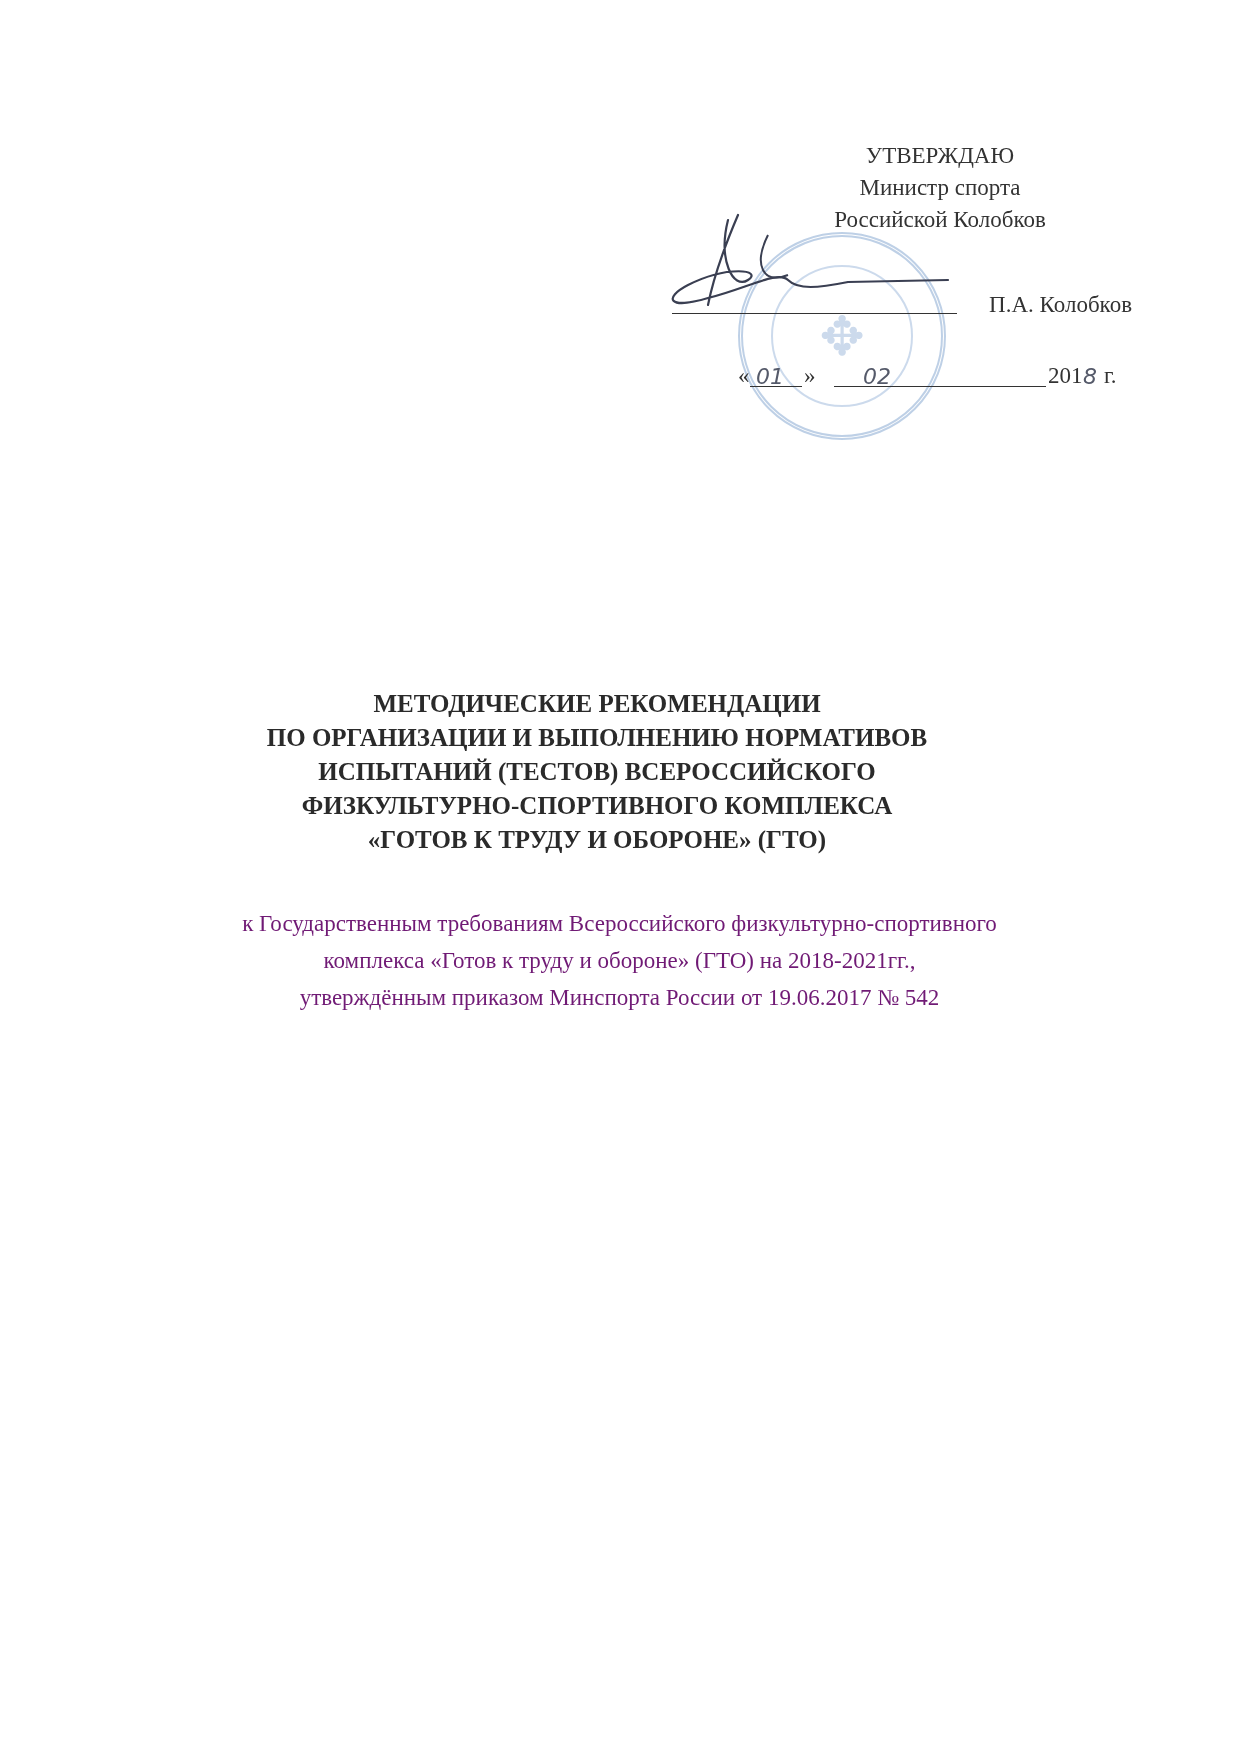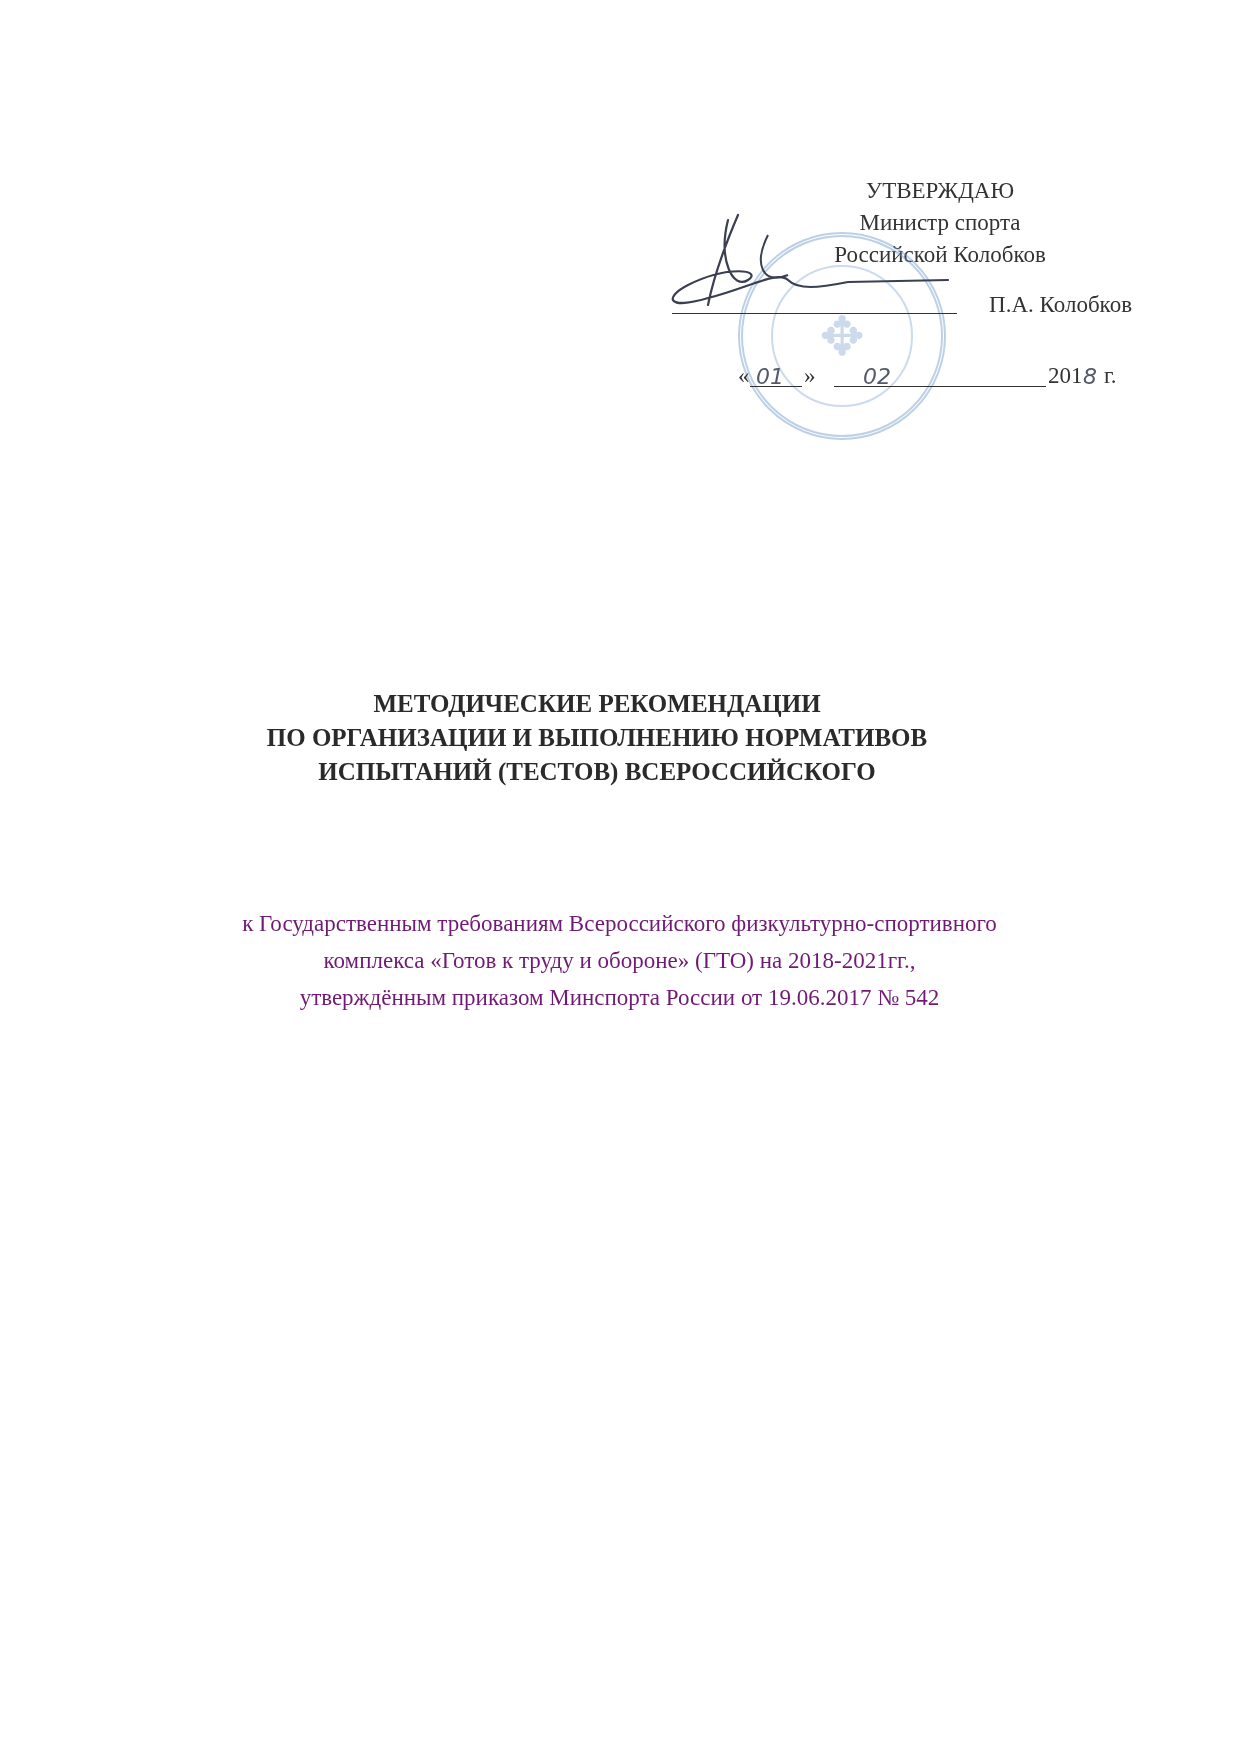--- a/index.html
+++ b/index.html
@@ -1,19 +1,19 @@
 <!DOCTYPE html>
 <html><head>
 <meta charset="utf-8">
 <style>
   html, body { margin: 0; padding: 0; background: #ffffff; }
   body { width: 1239px; height: 1753px; position: relative; overflow: hidden;
          font-family: "Liberation Serif", "DejaVu Serif", serif; color: #2b2b2b; }
   .approval { position: absolute; left: 780px; top: 140px; width: 320px; text-align: center;
-              font-size: 23px; line-height: 32px; color: #333; margin-top: 35px; }
+              font-size: 23px; line-height: 32px; color: #333; }
   .sign-row { position: absolute; left: 672px; top: 282px; width: 460px; height: 36px; }
   .sign-line { position: absolute; left: 0; bottom: 4px; width: 285px; border-bottom: 1.5px solid #333; }
   .sign-name { position: absolute; right: 0; bottom: 0; font-size: 23px; color: #333; }
   .date-row { position: absolute; left: 738px; top: 357px; width: 400px; height: 36px; font-size: 23px; color: #333; }
   .date-row span { position: absolute; bottom: 4px; }
   .day-line { position: absolute; left: 12px; bottom: 6px; width: 52px; border-bottom: 1.5px solid #333; }
   .month-line { position: absolute; left: 96px; bottom: 6px; width: 212px; border-bottom: 1.5px solid #333; }
   .hand { font-family: "DejaVu Sans", sans-serif; font-style: italic; color: #555a6a; font-size: 22px; }
   .stamp { position: absolute; left: 738px; top: 232px; width: 208px; height: 208px; border-radius: 50%;
            border: 5px double rgba(110,150,200,0.45); box-sizing: border-box; }
@@ -60,19 +60,21 @@
   <span class="hand" style="left:125px">02</span>
   <span style="left:310px">201</span>
   <span class="hand" style="left:345px">8</span>
   <span style="left:366px">г.</span>
 </div>
 
 <div class="title">
   <div>МЕТОДИЧЕСКИЕ РЕКОМЕНДАЦИИ</div>
   <div>ПО ОРГАНИЗАЦИИ И ВЫПОЛНЕНИЮ НОРМАТИВОВ</div>
   <div>ИСПЫТАНИЙ (ТЕСТОВ) ВСЕРОССИЙСКОГО</div>
+  <div>ФИЗКУЛЬТУРНО-СПОРТИВНОГО КОМПЛЕКСА</div>
+  <div>«ГОТОВ К ТРУДУ И ОБОРОНЕ» (ГТО)</div>
 </div>
 
 <div class="subtitle">
   <div>к Государственным требованиям Всероссийского физкультурно-спортивного</div>
   <div>комплекса «Готов к труду и обороне» (ГТО) на 2018-2021гг.,</div>
   <div>утверждённым приказом Минспорта России от 19.06.2017 № 542</div>
 </div>
 
 </body></html>

